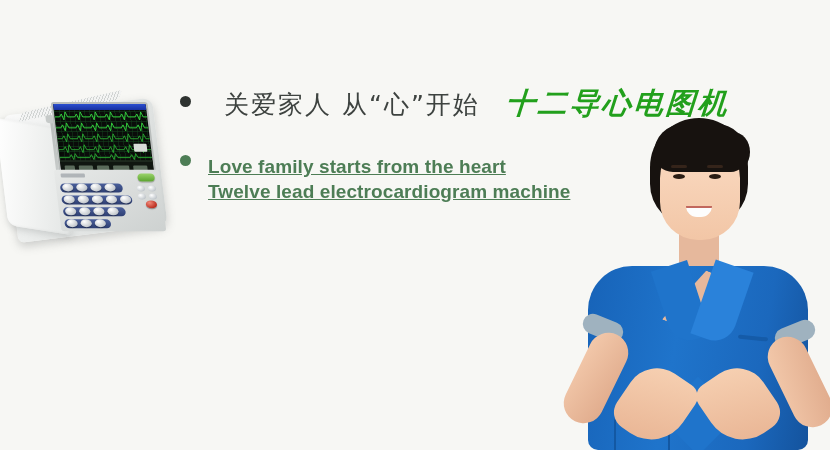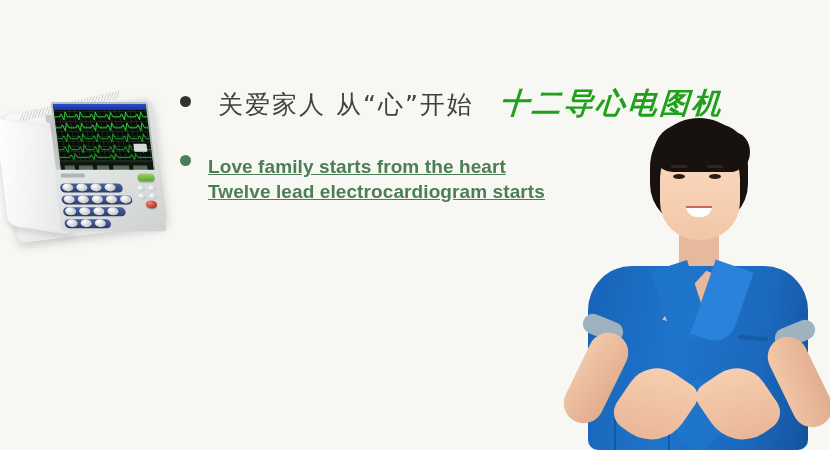--- a/index.html
+++ b/index.html
@@ -223,21 +223,21 @@
     position: absolute;
     width: 11px;
     height: 11px;
     border-radius: 50%;
   }
   #bullet-cn { left: 180px; top: 96px; background: #2e3330; }
   #bullet-en { left: 180px; top: 155px; background: #4d7d55; }
 
   #headline-row {
     position: absolute;
-    left: 218px;
+    left: 224px;
     top: 84px;
     display: flex;
     align-items: baseline;
     white-space: nowrap;
   }
   #headline-cn {
     font-size: 25px;
     color: #3e4340;
     letter-spacing: 2px;
     font-family: "DejaVu Sans", "Liberation Sans", sans-serif;
@@ -493,21 +493,21 @@
   <div class="bullet" id="bullet-cn"></div>
   <div class="bullet" id="bullet-en"></div>
 
   <div id="headline-row">
     <span id="headline-cn">关爱家人 从“心”开始</span>
     <span id="headline-product">十二导心电图机</span>
   </div>
 
   <div id="subtext">
     <div>Love family starts from the heart</div>
-    <div>Twelve lead electrocardiogram starts</div>
+    <div>Twelve lead electrocardiogram machine</div>
   </div>
 
   <div id="nurse">
     <div class="n-hair-back"></div>
     <div class="n-hair-bun"></div>
     <div class="n-neck"></div>
     <div class="n-face"></div>
     <div class="n-hair-front"></div>
     <div class="n-brow l"></div>
     <div class="n-brow r"></div>

